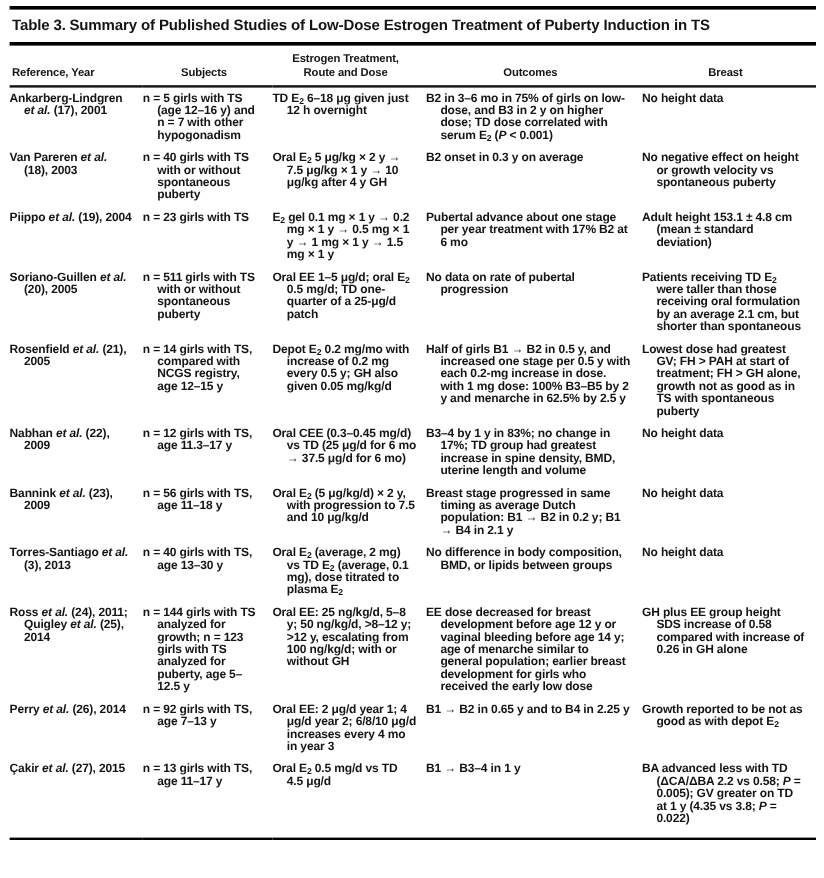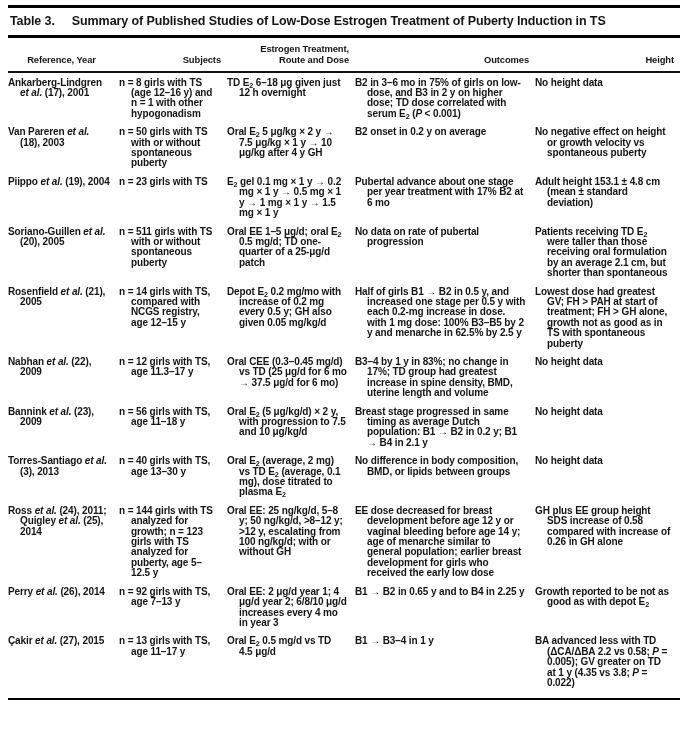--- a/index.html
+++ b/index.html
@@ -9,28 +9,28 @@
     color:#141414;-webkit-font-smoothing:antialiased;
   }
   .page{padding:5px 7px 0 8px;}
   .titlebar{
     border-top:3px solid #000;
     border-bottom:3px solid #000;
     padding:6px 2px 7px 2px;
     font-size:12.5px;font-weight:bold;letter-spacing:-0.1px;
     white-space:nowrap;
   }
-  .titlebar .tlabel{margin-right:17px;}
+  .titlebar .tlabel{margin-right:3px;}
   table{border-collapse:collapse;table-layout:fixed;width:672px;border-bottom:2.5px solid #000;}
   thead th{
     font-size:9.4px;font-weight:bold;vertical-align:bottom;
-    padding:6px 6px 5px 0;text-align:right;white-space:pre-line;
+    padding:6px 6px 5px 0;text-align:center;white-space:pre-line;
     border-bottom:2px solid #111;line-height:1.15;letter-spacing:-0.1px;
   }
-  thead th.left{text-align:center;padding-left:2px;margin-left:27px;}
+  thead th.left{text-align:left;padding-left:2px;margin-left:27px;}
   tbody td{
     font-size:10px;line-height:10.4px;vertical-align:top;
     padding:0 8px 8px 12px;text-indent:-12px;letter-spacing:-0.12px;font-weight:bold;
   }
   tbody tr:first-child td{padding-top:5px;}
   tbody tr:last-child td{padding-bottom:10px;margin-left:47px;}
   sub{font-size:0.72em;vertical-align:-0.25em;line-height:0;}
   i{font-style:italic;}
 </style>
 </head>
@@ -50,36 +50,36 @@
         <col style="width:180px">
         <col style="width:145px">
     </colgroup>
     <thead>
       <tr>
         <th class="left">Reference, Year</th>
         <th>Subjects</th>
         <th>Estrogen Treatment,
 Route and Dose</th>
         <th>Outcomes</th>
-        <th>Height</th>
+        <th>Breast</th>
       </tr>
     </thead>
     <tbody>
         <tr>
           <td>Ankarberg-Lindgren <i>et al.</i> (17), 2001</td>
-          <td>n = 8 girls with TS (age 12–16 y) and n = 1 with other hypogonadism</td>
+          <td>n = 5 girls with TS (age 12–16 y) and n = 7 with other hypogonadism</td>
           <td>TD E<sub>2</sub> 6–18 μg given just 12 h overnight</td>
           <td>B2 in 3–6 mo in 75% of girls on low-dose, and B3 in 2 y on higher dose; TD dose correlated with serum E<sub>2</sub> (<i>P</i> &lt; 0.001)</td>
           <td>No height data</td>
         </tr>
         <tr>
           <td>Van Pareren <i>et al.</i> (18), 2003</td>
-          <td>n = 50 girls with TS with or without spontaneous puberty</td>
+          <td>n = 40 girls with TS with or without spontaneous puberty</td>
           <td>Oral E<sub>2</sub> 5 μg/kg × 2 y → 7.5 μg/kg × 1 y → 10 μg/kg after 4 y GH</td>
-          <td>B2 onset in 0.2 y on average</td>
+          <td>B2 onset in 0.3 y on average</td>
           <td>No negative effect on height or growth velocity vs spontaneous puberty</td>
         </tr>
         <tr>
           <td>Piippo <i>et al.</i> (19), 2004</td>
           <td>n = 23 girls with TS</td>
           <td>E<sub>2</sub> gel 0.1 mg × 1 y → 0.2 mg × 1 y → 0.5 mg × 1 y → 1 mg × 1 y → 1.5 mg × 1 y</td>
           <td>Pubertal advance about one stage per year treatment with 17% B2 at 6 mo</td>
           <td>Adult height 153.1 ± 4.8 cm (mean ± standard deviation)</td>
         </tr>
         <tr>

